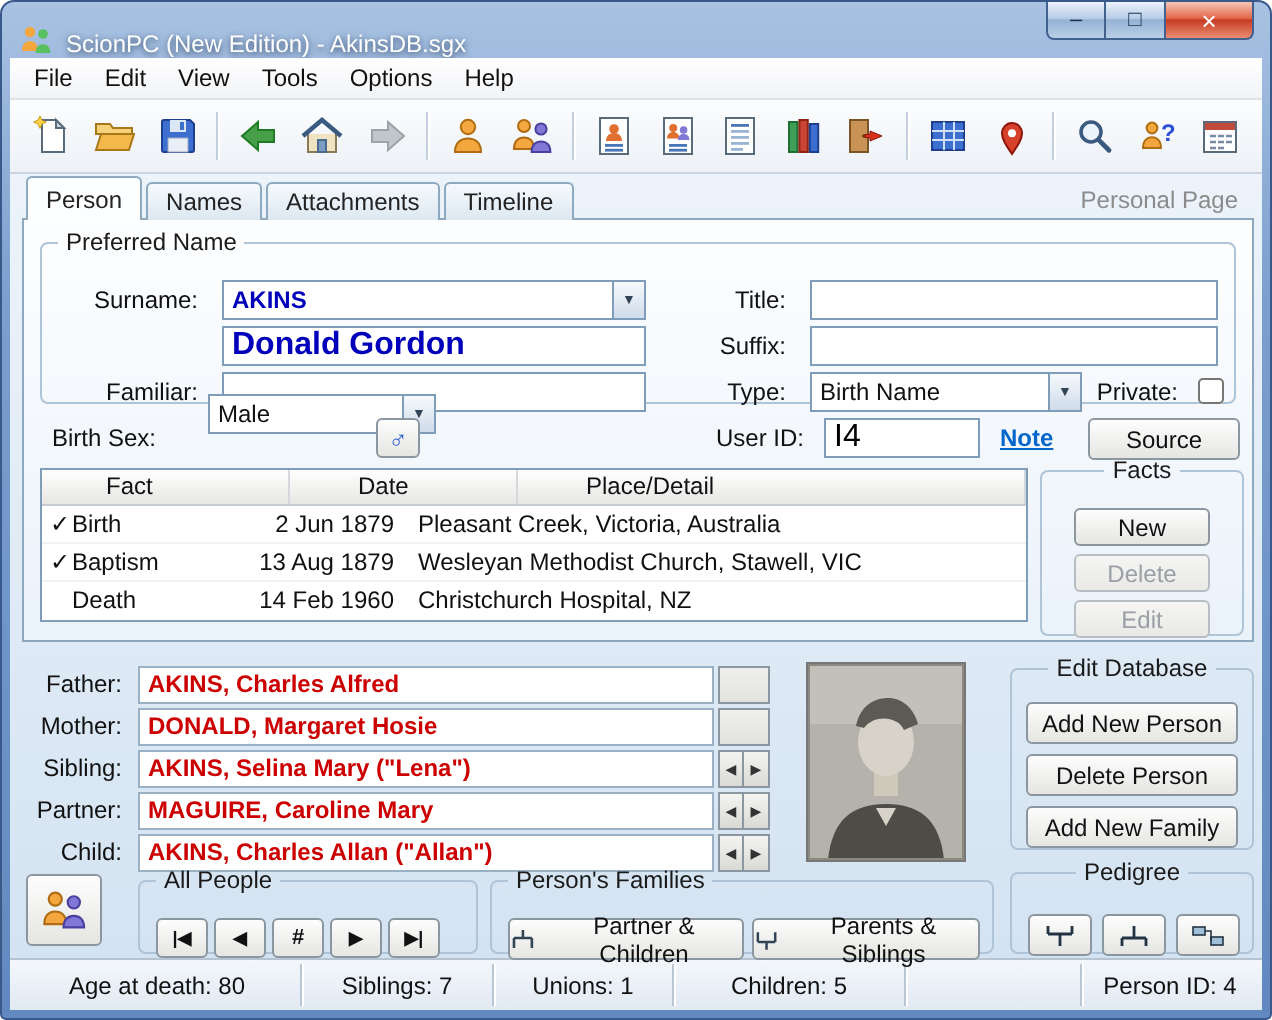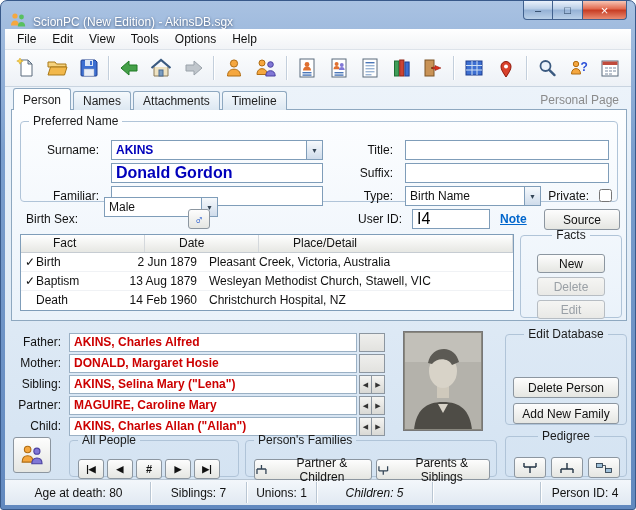--- a/index.html
+++ b/index.html
@@ -85,21 +85,21 @@
 .photo { position:absolute; left:398px; top:244px; width:80px; height:100px; border:1px solid #777; background:#b9b7b0; }
 
 .navb { position:absolute; top:12px; width:26px; height:20px; font-size:9px; font-weight:bold; }
 .pfbtn { position:absolute; top:12px; height:21px; gap:3px; }
 .pfbtn svg { margin-right:2px; }
 .pgb { position:absolute; top:14px; width:32px; height:21px; }
 
 .statusbar { height:26px; border-top:1px solid #b6c4d2; background:linear-gradient(#f3f7fb,#e1e9f2);
   display:flex; align-items:stretch; padding:2px; }
 .ss { display:flex; align-items:center; justify-content:center; border-right:1px solid #b9c6d3; box-shadow:1px 0 0 #fff; white-space:nowrap; }
-.ss1 { width:144px; } .ss2 { width:96px; } .ss3 { width:70px; } .ss4 { width:116px;font-style:italic; } .ss5 { flex:1; } .ss6 { width:88px; border-right:none; box-shadow:none; }
+.ss1 { width:144px; } .ss2 { width:96px; } .ss3 { width:90px; } .ss4 { width:116px; } .ss5 { flex:1; } .ss6 { width:88px; border-right:none; box-shadow:none; }
 </style>
 </head>
 <body>
 
 <div class="window">
 
   <div class="titlebar">
     <span class="app-icon">
       <svg width="18" height="18" viewBox="0 0 18 18">
           <circle cx="6" cy="5" r="2.6" fill="#f5a73f"></circle>
@@ -405,20 +405,21 @@
           <rect x="33" y="50" width="12" height="16" fill="#cfc9bc"></rect>
           <ellipse cx="39" cy="39" rx="14" ry="17" fill="#d8d3c8"></ellipse>
           <path d="M24 31c2-10 9-14 16-14 7 0 13 5 15 13l-7 3c-3-7-15-8-20-1z" fill="#5c5a54"></path>
           <path d="M34 72l5 9 5-9z" fill="#d8d3c8"></path>
           <rect width="78" height="98" fill="none" stroke="#8a887f" stroke-width="2"></rect>
         </svg>
       </div>
 
       <fieldset class="gb center" style="left:500px; top:240px; width:122px; height:98px;">
         <legend>Edit Database</legend>
+        <button class="btn" style="left:7px; top:10px; width:106px; height:21px;">Add New Person</button>
         <button class="btn" style="left:7px; top:36px; width:106px; height:21px;">Delete Person</button>
         <button class="btn" style="left:7px; top:62px; width:106px; height:21px;">Add New Family</button>
       </fieldset>
 
       <button class="btn" style="left:8px; top:350px; width:38px; height:36px;">
         <svg width="24" height="24" viewBox="0 0 22 22">
             <circle cx="7" cy="6" r="3" fill="#f5a73f" stroke="#b06c12"></circle>
             <path d="M2 17.5c0-4 2.2-5.8 5-5.8s5 1.8 5 5.8z" fill="#f5a73f" stroke="#b06c12"></path>
             <circle cx="15.5" cy="7.5" r="2.8" fill="#8077d6" stroke="#4a40a0"></circle>
             <path d="M10.8 19c0-3.6 2-5.3 4.7-5.3s4.7 1.7 4.7 5.3z" fill="#8077d6" stroke="#4a40a0"></path>

